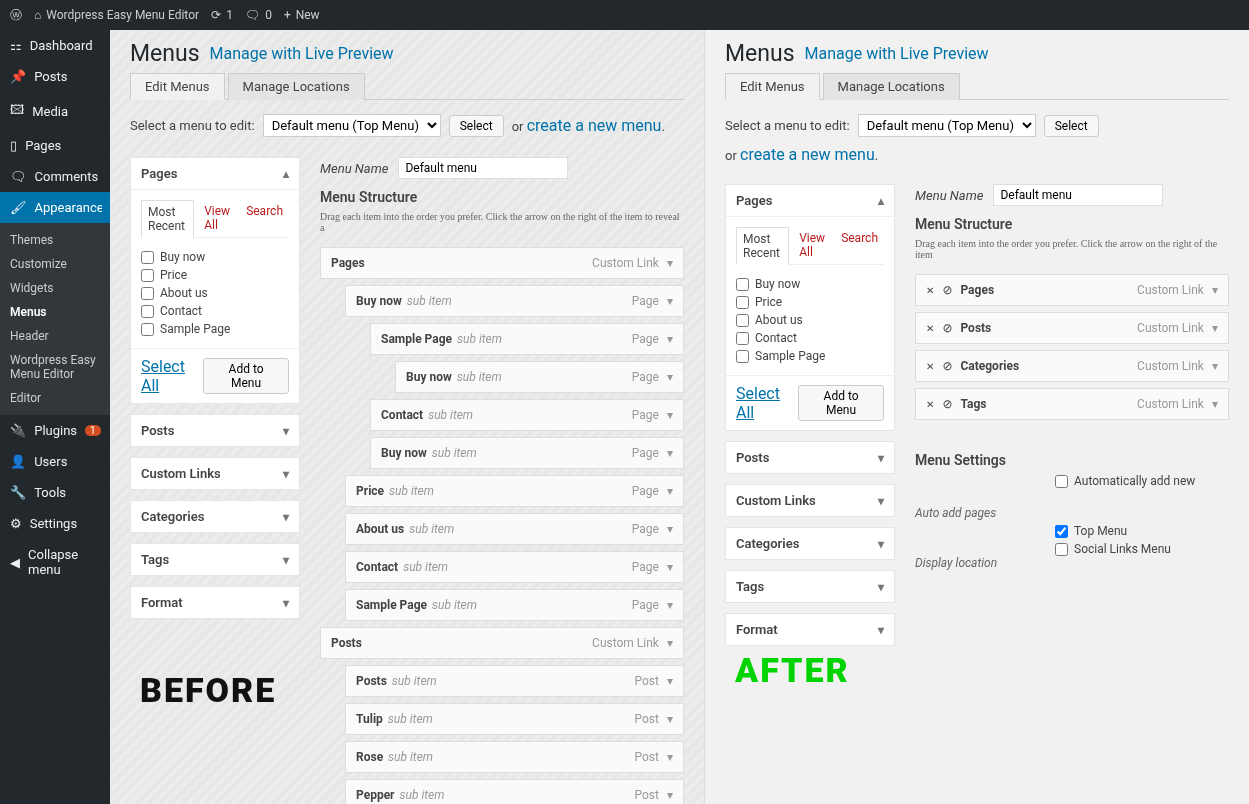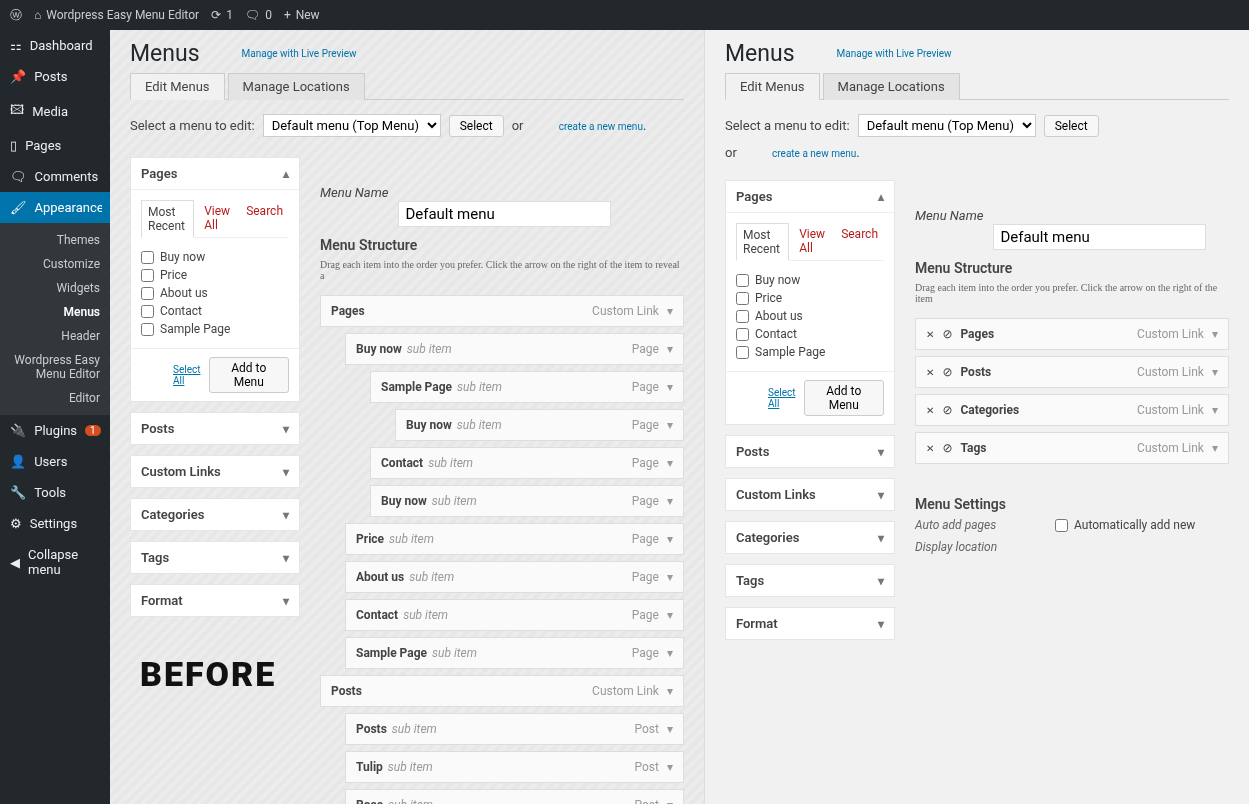--- a/index.html
+++ b/index.html
@@ -4,32 +4,32 @@
 <style>
 * { margin: 0; padding: 0; box-sizing: border-box; font-family: -apple-system, BlinkMacSystemFont, "Segoe UI", Roboto, sans-serif; }
 body { background: #f1f1f1; font-size: 13px; color: #444; width: 1249px; height: 804px; overflow: hidden; }
 .topbar { background: #23282d; color: #ccc; height: 30px; display: flex; align-items: center; padding: 0 10px; font-size: 12px; gap: 12px; }
 .topbar-item { display: flex; align-items: center; gap: 5px; cursor: pointer; }
 .layout { display: flex; height: calc(100% - 30px); }
 .sidebar { width: 110px; background: #23282d; color: #eee; font-size: 13px; }
 .sidebar-item { padding: 8px 10px; display: flex; align-items: center; gap: 8px; cursor: pointer; color: #eee; }
 .sidebar-item.active { background: #0073aa; color: #fff; position: relative; }
 .sidebar-item.active::after { content: ""; position: absolute; right: -8px; top: 50%; transform: translateY(-50%); border: 8px solid transparent; border-left-color: #0073aa; }
-.sidebar-sub { background: #32373c; color: #ccc; padding: 5px 0; font-size: 12px; text-align: right; }
+.sidebar-sub { background: #32373c; color: #ccc; padding: 5px 0; font-size: 12px; }
 .sidebar-sub-item { padding: 5px 10px; cursor: pointer; }
 .sidebar-sub-item.current { color: #fff; font-weight: 600; }
 .badge { background: #d54e21; color: #fff; border-radius: 10px; padding: 0 5px; font-size: 10px; }
 .panels { flex: 1; display: flex; }
 .panel { position: relative; overflow: hidden; }
 .panel-before { width: 595px; background: repeating-linear-gradient(135deg, #ececec, #ececec 4px, #e7e7e7 4px, #e7e7e7 8px); border-right: 1px solid #ddd; }
 .panel-after { flex: 1; background: #f1f1f1; }
 .panel-pad { padding: 10px 20px 20px 20px; }
 .page-title-row { display: flex; align-items: center; gap: 10px; margin-bottom: 6px; }
 h1.page-title { font-size: 23px; font-weight: 400; color: #23282d; }
-.link { color: #0073aa; text-decoration: none; cursor: pointer; font-size: 10px; margin-left: 32px; }
+.link { color: #0073aa; text-decoration: none; cursor: pointer; font-size: 16px; }
 .tabs { border-bottom: 1px solid #ccc; margin-bottom: 14px; display: flex; }
 .tab { padding: 5px 14px; border: 1px solid #ccc; border-bottom: none; background: #e4e4e4; margin-right: 3px; margin-bottom: -1px; font-size: 13px; cursor: pointer; }
 .tab.active { background: #f1f1f1; border-bottom: 1px solid #f1f1f1; }
 .select-row { display: flex; align-items: center; gap: 8px; font-size: 13px; margin-bottom: 20px; flex-wrap: wrap; }
 select { padding: 2px 4px; font-size: 13px; border: 1px solid #ccc; background: #fff; min-width: 160px; }
 .btn { background: #f7f7f7; border: 1px solid #ccc; padding: 3px 10px; font-size: 12px; cursor: pointer; border-radius: 3px; }
 .cols { display: flex; gap: 20px; align-items: flex-start; }
 .meta-col { width: 170px; }
 .main-col { flex: 1; }
 .metabox { border: 1px solid #e5e5e5; background: #fff; margin-bottom: 10px; }
@@ -38,37 +38,37 @@
 .caret { color: #72777c; font-size: 12px; }
 .metabox-body { padding: 10px; }
 .metabox-tabs { display: flex; gap: 4px; margin-bottom: 10px; font-size: 12px; border-bottom: 1px solid #eee; }
 .metabox-tab { padding: 4px 6px; cursor: pointer; }
 .metabox-tab.active { border: 1px solid #ddd; border-bottom: 1px solid #fff; margin-bottom: -1px; }
 .metabox-tab.link-style { color: #b91c1c; }
 .check-list { list-style: none; font-size: 12px; }
 .check-list li { padding: 2px 0; display: flex; align-items: center; gap: 6px; }
 .metabox-foot { display: flex; justify-content: flex-end; align-items: center; padding: 8px 10px; border-top: 1px solid #eee; }
 .menu-name-row { display: flex; align-items: center; gap: 10px; font-style: italic; font-size: 13px; margin-bottom: 10px; }
-.menu-name-row input { padding: 3px 6px; border: 1px solid #ddd; font-size: 15px; min-width: 170px; margin-top: 44px; }
+.menu-name-row input { padding: 3px 6px; border: 1px solid #ddd; font-size: 12px; min-width: 170px; }
 .section-title { font-size: 14px; font-weight: 600; margin-bottom: 6px; }
 .help-text { font-size: 10px; color: #666; margin-bottom: 14px; font-family: Liberation Serif, serif; }
 .menu-item { border: 1px solid #ddd; background: #fafafa; padding: 8px 10px; margin-bottom: 6px; display: flex; justify-content: space-between; align-items: center; font-size: 12px; cursor: move; }
 .menu-item .label { display: flex; gap: 5px; align-items: baseline; }
 .menu-item .label .sub { color: #999; font-style: italic; }
 .menu-item .meta { display: flex; gap: 8px; align-items: center; color: #999; }
 .menu-item-after { display: flex; align-items: center; gap: 8px; }
 .indent-1 { margin-left: 25px; }
 .indent-2 { margin-left: 50px; }
 .indent-3 { margin-left: 75px; }
 .settings-row { display: flex; font-size: 12px; margin-bottom: 4px; gap: 40px; }
-.settings-label { font-style: italic; color: #666; width: 100px; }
+.settings-label { font-style: italic; color: #666; width: 100px; margin-top: 32px; }
 .check-option { display: flex; align-items: center; gap: 6px; margin-bottom: 4px; }
 .delete-link { color: #a00; text-decoration: underline; cursor: pointer; font-size: 12px; }
 .big-label { position: absolute; font-size: 34px; font-weight: 900; letter-spacing: 2px; }
-.before-label { left: 30px; top: 624px; color: #111; }
+.before-label { left: 30px; top: 640px; color: #111; }
 .after-label { left: 30px; top: 620px; color: #00d400; }
 .icon { display: inline-block; }
 .x-icon::before { content: "✕"; font-size: 10px; }
 .link-icon::before { content: "⊘"; font-size: 12px; }
 </style>
 </head>
 <body>
 
 <div class="topbar">
   <span class="topbar-item">ⓦ</span>
@@ -501,19 +501,30 @@
               <span class="settings-label">Auto add pages</span>
               <div>
                 <div class="check-option">
                     <input type="checkbox" style="">
                     <span>Automatically add new</span>
                   </div>
               </div>
             </div>
             <div class="settings-row">
               <span class="settings-label">Display location</span>
+              <div>
+                <div class="check-option">
+                    <input type="checkbox" checked="" style="">
+                    <span>Top Menu</span>
+                  </div>
+                <div class="check-option">
+                    <input type="checkbox" style="">
+                    <span>Social Links Menu</span>
+                  </div>
+              </div>
             </div>
           </div>
         </div>
       </div>
+      <div class="big-label after-label">AFTER</div>
     </div>
   </div>
 </div>
 
 </body></html>

